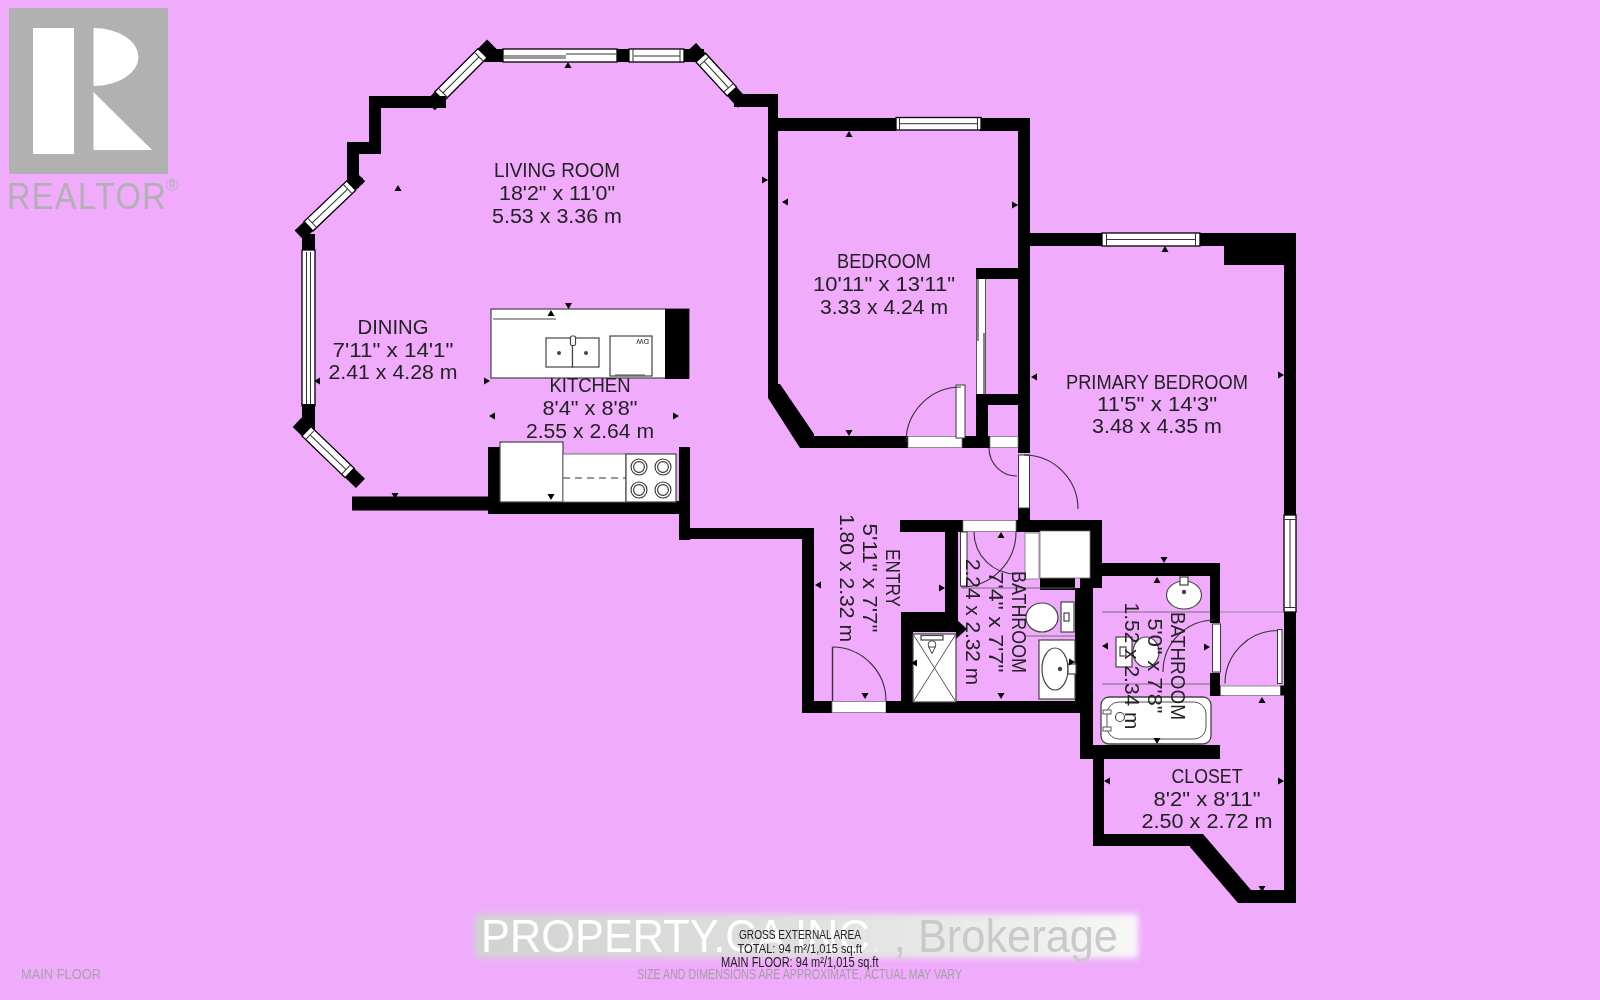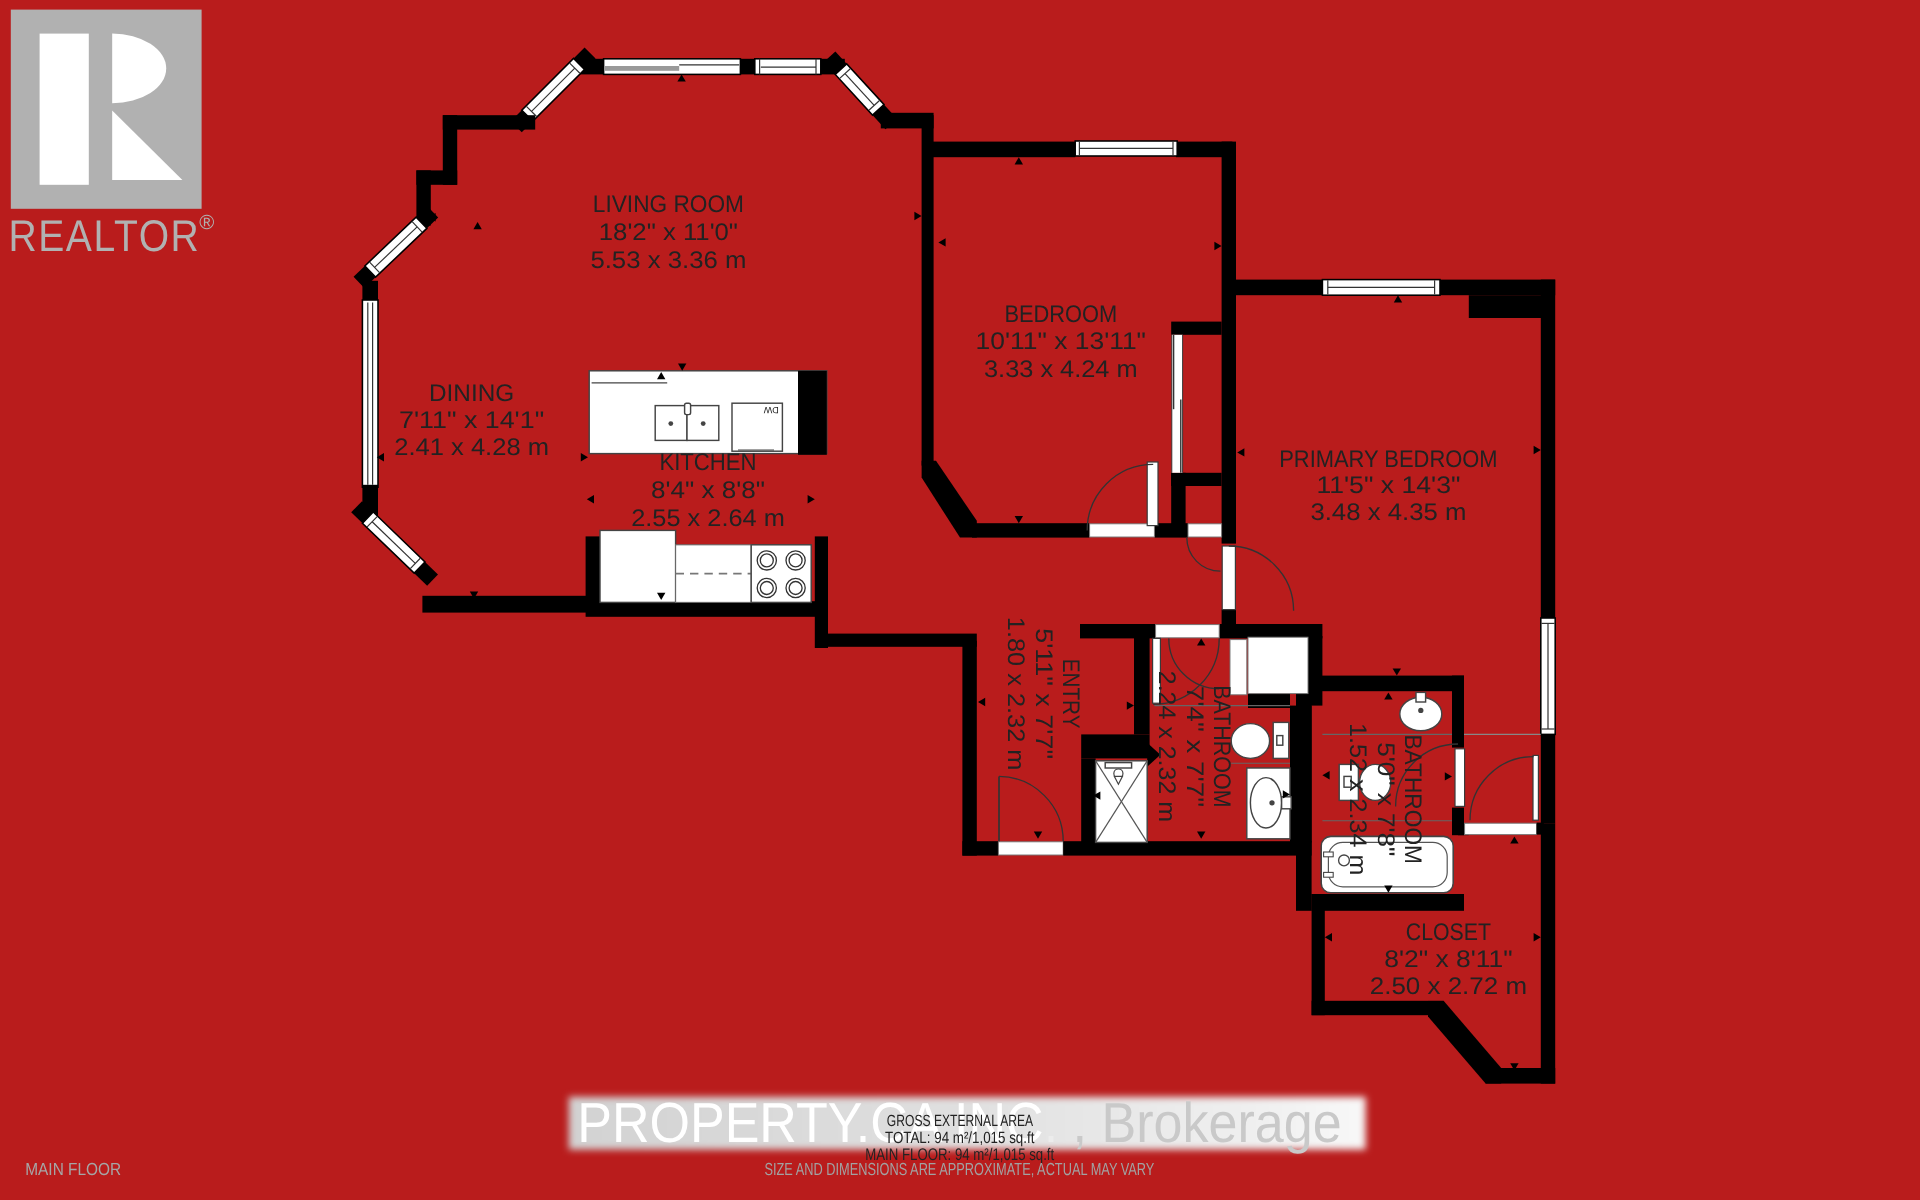--- a/index.html
+++ b/index.html
@@ -1,16 +1,16 @@
 <!DOCTYPE html>
 <html><head>
 <meta charset="utf-8">
 <style>
   html,body{margin:0;padding:0;background:#fff;}
-  #page{position:relative;width:1600px;height:1000px;background:#b91c1c;overflow:hidden;}
+  #page{position:relative;width:1600px;height:1000px;background:#f0abfc;overflow:hidden;}
   svg{position:absolute;left:0;top:0;}
   text{font-family:"Liberation Sans", sans-serif;}
   .rm{font-size:20px;fill:#222;}
   .wall{fill:#000;}
   .win{fill:#fff;stroke:#000;stroke-width:1.3;}
   .fix{fill:#fff;stroke:#444;stroke-width:1.2;}
   .arc{stroke:#333;stroke-width:1.1;fill:none;}
   .leaf{fill:#fff;stroke:#3a3a3a;stroke-width:1;}
   .op{fill:#fff;stroke:#777;stroke-width:0.8;}
 </style>

